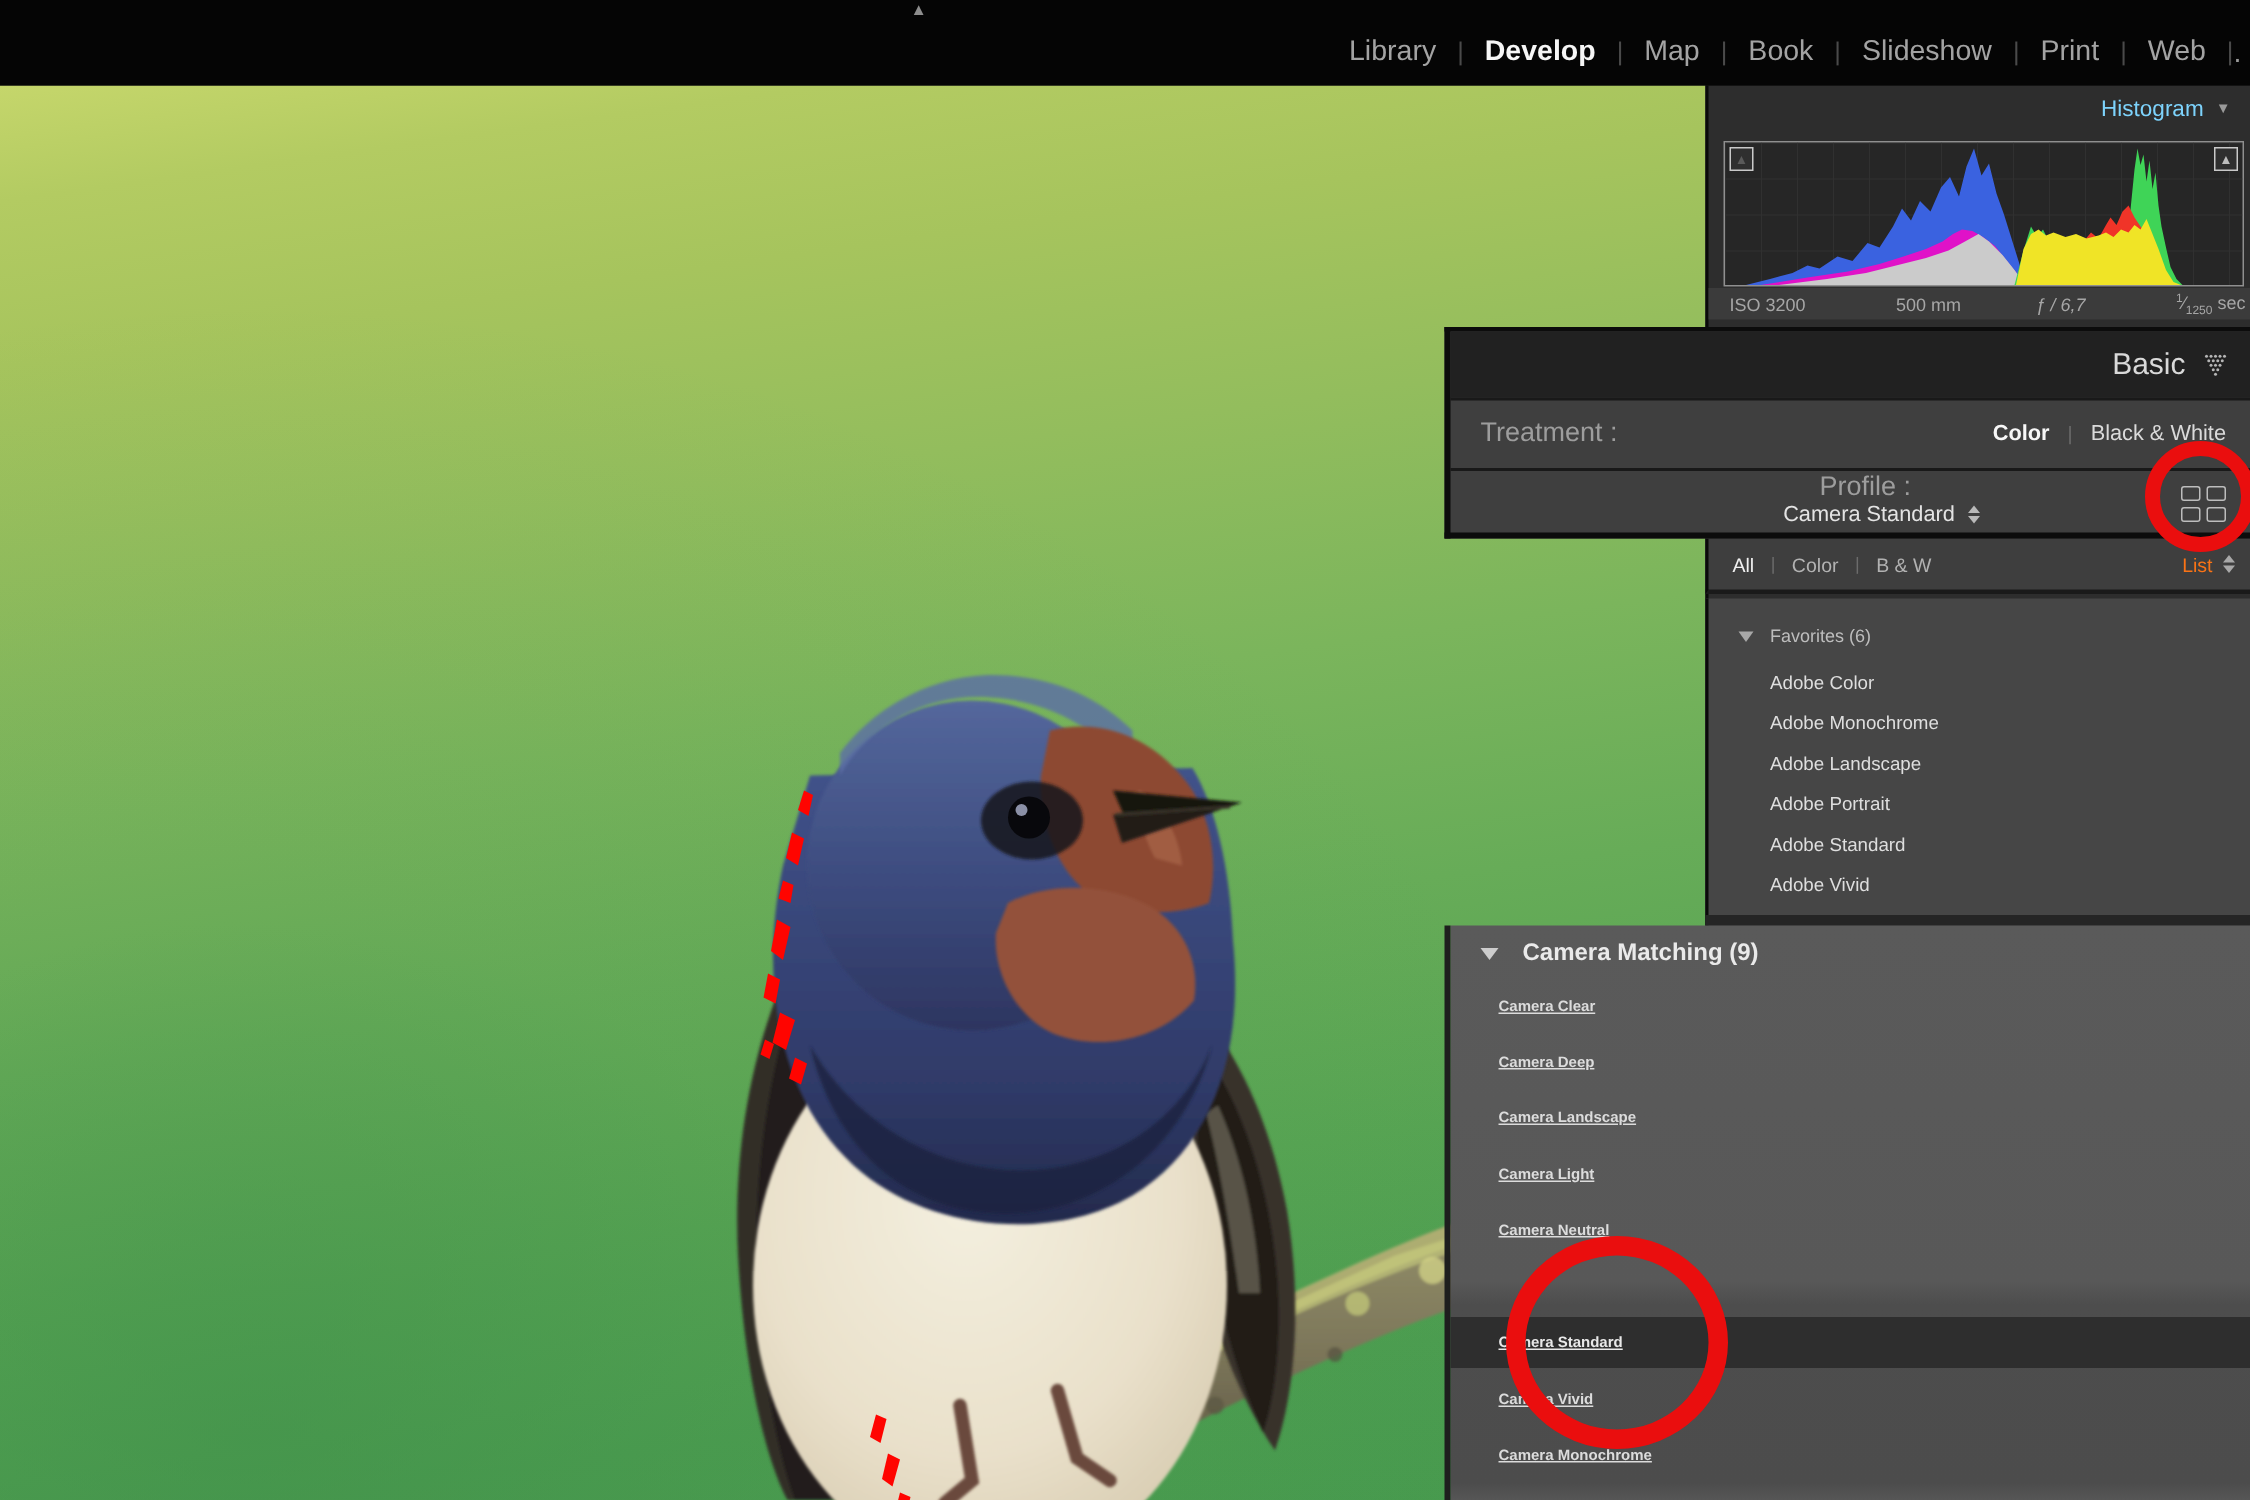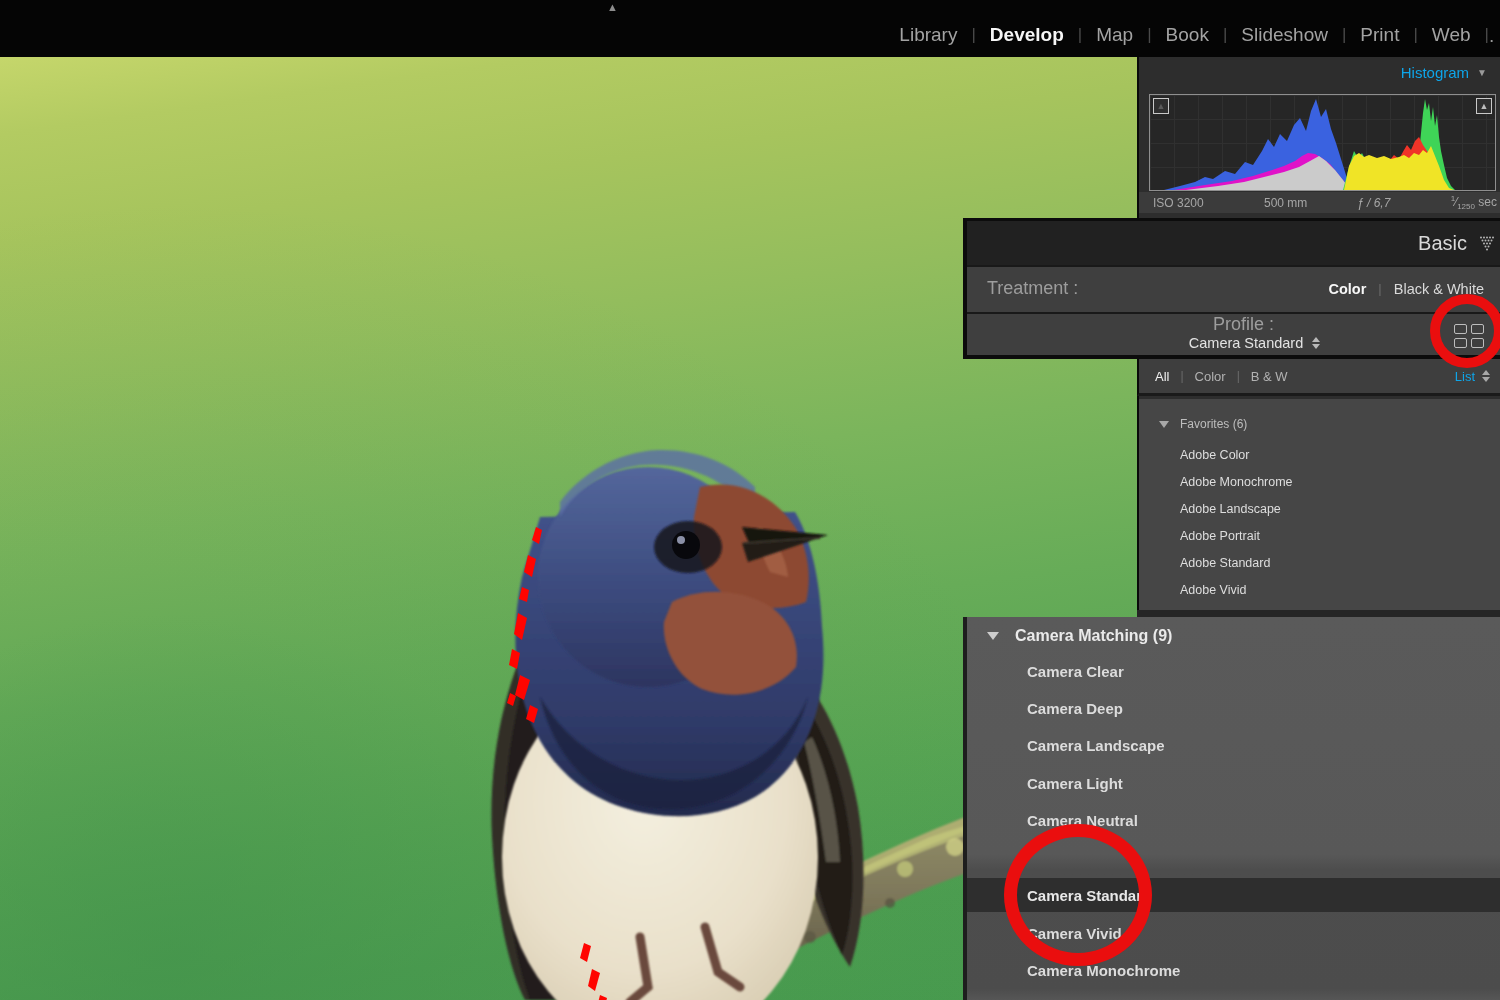--- a/index.html
+++ b/index.html
@@ -23,21 +23,21 @@
     position:absolute; left:0; top:57px; width:1137px; height:943px; z-index:1;
     background:linear-gradient(172deg,#c5d66b 0%, #b3cb62 7%, #a6c45d 17%, #93bd5d 30%,
       #7bb55c 45%, #67ac58 60%, #57a453 75%, #4c9d50 88%, #479a4e 100%);
   }
   .photo svg { position:absolute; left:0; top:0; }
 
   
   .rightcol { position:absolute; left:1137px; top:57px; width:363px; height:943px;
     background:#2d2d2d; border-left:2px solid #0a0a0a; z-index:2; }
   .hist-header { position:absolute; top:7px; right:13px; display:flex; align-items:center; gap:8px; }
-  .hist-title { font-size:15px; color:#0ea5e9; }
+  .hist-title { font-size:15px; color:#7dd3fc; }
   .hist-arrow { font-size:10px; color:#9a9a9a; }
   .hist-box { position:absolute; left:10px; top:37px; width:347px; height:97px;
     background:#262626; border:1px solid #8f8f8f; }
   .hist-grid { position:absolute; inset:0;
     background-image:linear-gradient(#3a3a3a 1px, transparent 1px), linear-gradient(90deg,#3a3a3a 1px, transparent 1px);
     background-size:24px 24px; opacity:.5; }
   .clip-btn { position:absolute; top:3px; width:16px; height:16px; background:#2f2f2f;
     border:1px solid #c9c9c9; display:flex; align-items:center; justify-content:center;
     font-size:9px; color:#5a5a5a; cursor:pointer; z-index:3; }
   .clip-btn.right { color:#bdbdbd; }
@@ -48,21 +48,21 @@
   .exif-aperture { position:absolute; left:218px; font-style:italic; }
   .exif-shutter { position:absolute; right:5px; font-style:normal; }
   .exif-shutter sup { font-size:8px; }
   .exif-shutter sub { font-size:8px; }
 
   
   .basic-panel { position:absolute; left:963px; top:218px; width:537px; height:141px;
     background:#3f3f3f; border-left:4px solid #0c0c0c; border-top:3px solid #0c0c0c;
     border-bottom:4px solid #0c0c0c; z-index:4; }
   .basic-header { position:absolute; left:0; top:0; width:100%; height:44px; background:#212121;
-    display:flex; align-items:center; justify-content:flex-end; padding-right:4px; gap:12px; }
+    display:flex; align-items:center; justify-content:flex-end; padding-right:14px; gap:12px; }
   .basic-title { font-size:20px; color:#d9d9d9; }
   .basic-row { position:absolute; left:0; width:100%; height:45px; border-top:2px solid #191919;
     display:flex; align-items:center; }
   .row-treatment { top:44px; }
   .row-profile { top:91px;flex-direction:column; }
   .row-label { font-size:18px; color:#9d9d9d; margin-left:20px; }
   .treatment-options { position:absolute; right:16px; display:flex; align-items:center; gap:12px; }
   .opt-color { font-size:14.5px; color:#f7f7f7; font-weight:bold; cursor:pointer; }
   .opt-sep { color:#6b6b6b; font-size:13px; }
   .opt-bw { font-size:14.5px; color:#dadada; cursor:pointer; }
@@ -77,21 +77,21 @@
   .grid-icon span { border:1.6px solid #bdbdbd; border-radius:2px; background:transparent; }
 
   
   .filterbar { position:absolute; left:1137px; top:359px; width:363px; height:37px; background:#3e3e3e;
     border-left:2px solid #0a0a0a; border-bottom:3px solid #1a1a1a; z-index:3;
     display:flex; align-items:center; }
   .filterbar .f-all { font-size:13px; color:#f0f0f0; margin-left:16px; cursor:pointer; }
   .filterbar .f-sep { color:#6b6b6b; margin:0 11px; font-size:12px; }
   .filterbar .f-dim { font-size:13px; color:#b2b2b2; cursor:pointer; }
   .list-view { position:absolute; right:10px; display:flex; align-items:center; gap:7px; cursor:pointer; }
-  .list-view span { font-size:13px; color:#0ea5e9; }
+  .list-view span { font-size:13px; color:#f97316; }
 
   
   .favorites { position:absolute; left:1137px; top:399px; width:419px; height:211px; background:#464646;
     border-left:2px solid #0a0a0a; z-index:3; }
   .fav-header { position:absolute; left:0; top:18px; display:flex; align-items:center; cursor:pointer; }
   .disc-tri { width:0; height:0; border-left:5px solid transparent; border-right:5px solid transparent;
     border-top:7px solid #a8a8a8; }
   .fav-header .disc-tri { margin-left:20px; }
   .fav-header span { font-size:12px; color:#bdbdbd; margin-left:11px; }
   .fav-row { position:absolute; left:0; width:100%; height:27px; display:flex; align-items:center; cursor:pointer; }
@@ -101,21 +101,21 @@
 
   
   .camera-panel { position:absolute; left:963px; top:617px; width:537px; height:383px;
     background:linear-gradient(#5a5a5a 0%, #585858 62%, #4d4d4d 66%, #4c4c4c 97%, #565656 100%);
     border-left:4px solid #1e1e1e; z-index:5; }
   .cam-header { position:absolute; left:0; top:6px; height:26px; display:flex; align-items:center; cursor:pointer; }
   .cam-header .disc-tri { margin-left:20px; border-left-width:6px; border-right-width:6px;
     border-top:8px solid #cdcdcd; }
   .cam-header span { font-size:16px; font-weight:bold; color:#eaeaea; margin-left:16px; }
   .cam-row { position:absolute; left:0; width:100%; height:34px; display:flex; align-items:center; cursor:pointer; }
-  .cam-row span { font-size:15px; font-weight:bold; color:#dcdcdc; margin-left:60px; }
+  .cam-row span { font-size:10px; font-weight:bold; color:#dcdcdc; margin-left:32px;text-decoration:underline; }
   .cam-row.selected { background:#2e2e2e; }
   .cam-row.selected span { color:#e8e8e8; }
 
   
   .anno { position:absolute; border-radius:50%; border-style:solid; border-color:#ea0e0e; z-index:9; pointer-events:none; }
   .anno-small { left:1430px; top:294px; width:74px; height:74px; border-width:10px; }
   .anno-big { left:1004px; top:824px; width:148px; height:142px; border-width:13px; }
 
   .icon-svg { display:block; }
 </style>

